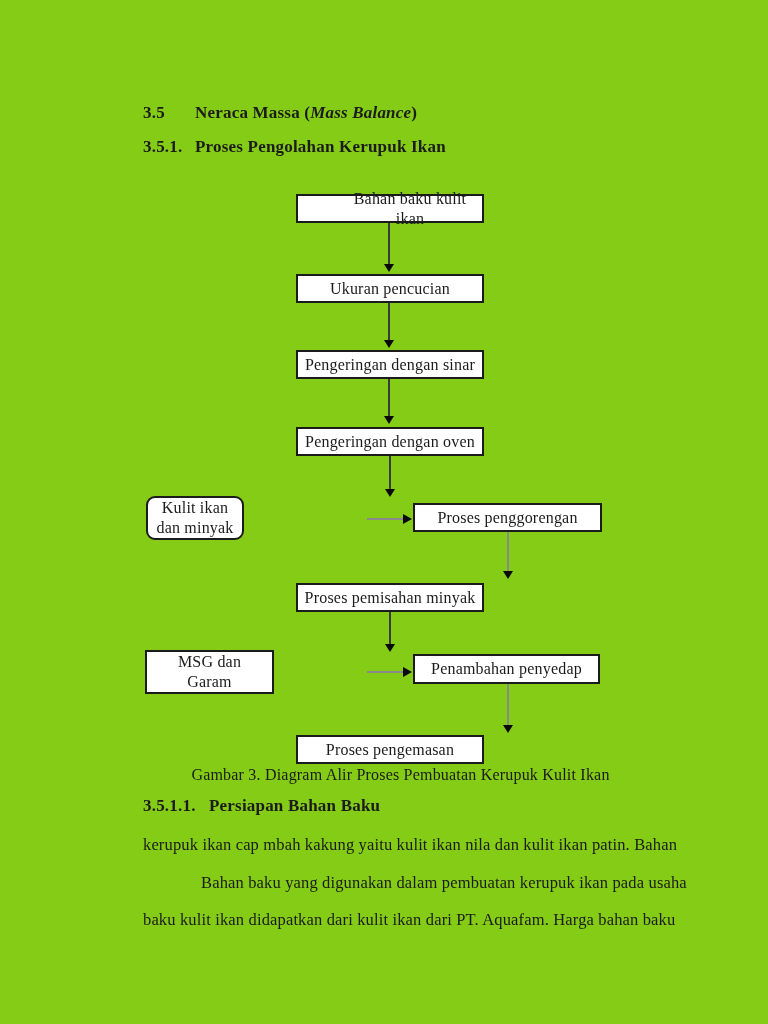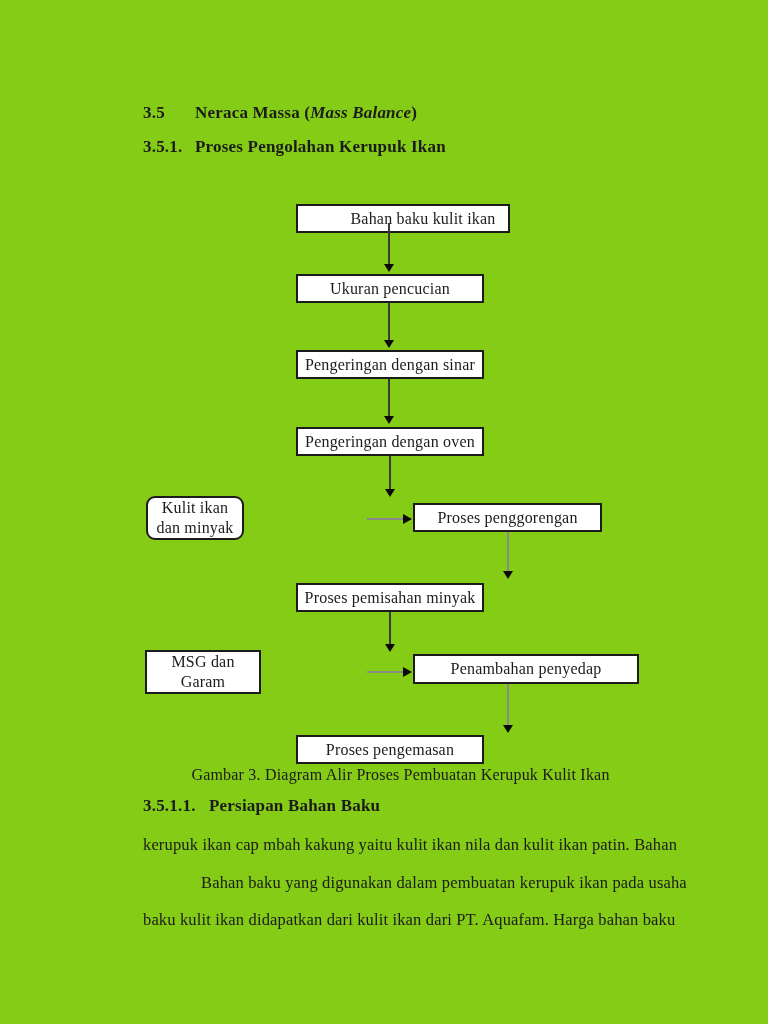--- a/index.html
+++ b/index.html
@@ -69,21 +69,21 @@
   <div class="heading h1">
     <span class="num">3.5</span><span>Neraca Massa (</span><span class="it">Mass Balance</span><span>)</span>
   </div>
 
   <div class="heading h2">
     <span class="num">3.5.1.</span><span>Proses Pengolahan Kerupuk Ikan</span>
   </div>
 
   <div>
 
-    <div class="fbox" style="left:296px; top:204px; width:214px; height:29px;padding-left:40px;">
+    <div class="fbox" style="left:296px; top:194px; width:188px; height:29px;padding-left:40px;">
       <span>Bahan baku kulit ikan</span>
     </div>
     <div class="arrow-v dark" style="left:388px; top:223px; height:41px;"></div>
 
     <div class="fbox" style="left:296px; top:274px; width:188px; height:29px;">
       <span>Ukuran pencucian</span>
     </div>
     <div class="arrow-v dark" style="left:388px; top:303px; height:37px;"></div>
 
     <div class="fbox" style="left:296px; top:350px; width:188px; height:29px;">
@@ -106,28 +106,28 @@
     <div class="fbox" style="left:413px; top:503px; width:189px; height:29px;">
       <span>Proses penggorengan</span>
     </div>
     <div class="arrow-v" style="left:507px; top:532px; height:39px;"></div>
 
     <div class="fbox" style="left:296px; top:583px; width:188px; height:29px;">
       <span>Proses pemisahan minyak</span>
     </div>
     <div class="arrow-v dark" style="left:389px; top:612px; height:32px;"></div>
 
-    <div class="fbox" style="left:145px; top:650px; width:116px; height:44px;">
+    <div class="fbox" style="left:145px; top:650px; width:129px; height:44px;">
       <span>MSG dan
 Garam</span>
     </div>
 
     <div class="arrow-h" style="left:367px; top:671px; width:36px;"></div>
 
-    <div class="fbox" style="left:413px; top:654px; width:226px; height:30px;">
+    <div class="fbox" style="left:413px; top:654px; width:187px; height:30px;">
       <span>Penambahan penyedap</span>
     </div>
     <div class="arrow-v" style="left:507px; top:684px; height:41px;"></div>
 
     <div class="fbox" style="left:296px; top:735px; width:188px; height:29px;">
       <span>Proses pengemasan</span>
     </div>
 
   </div>
 

